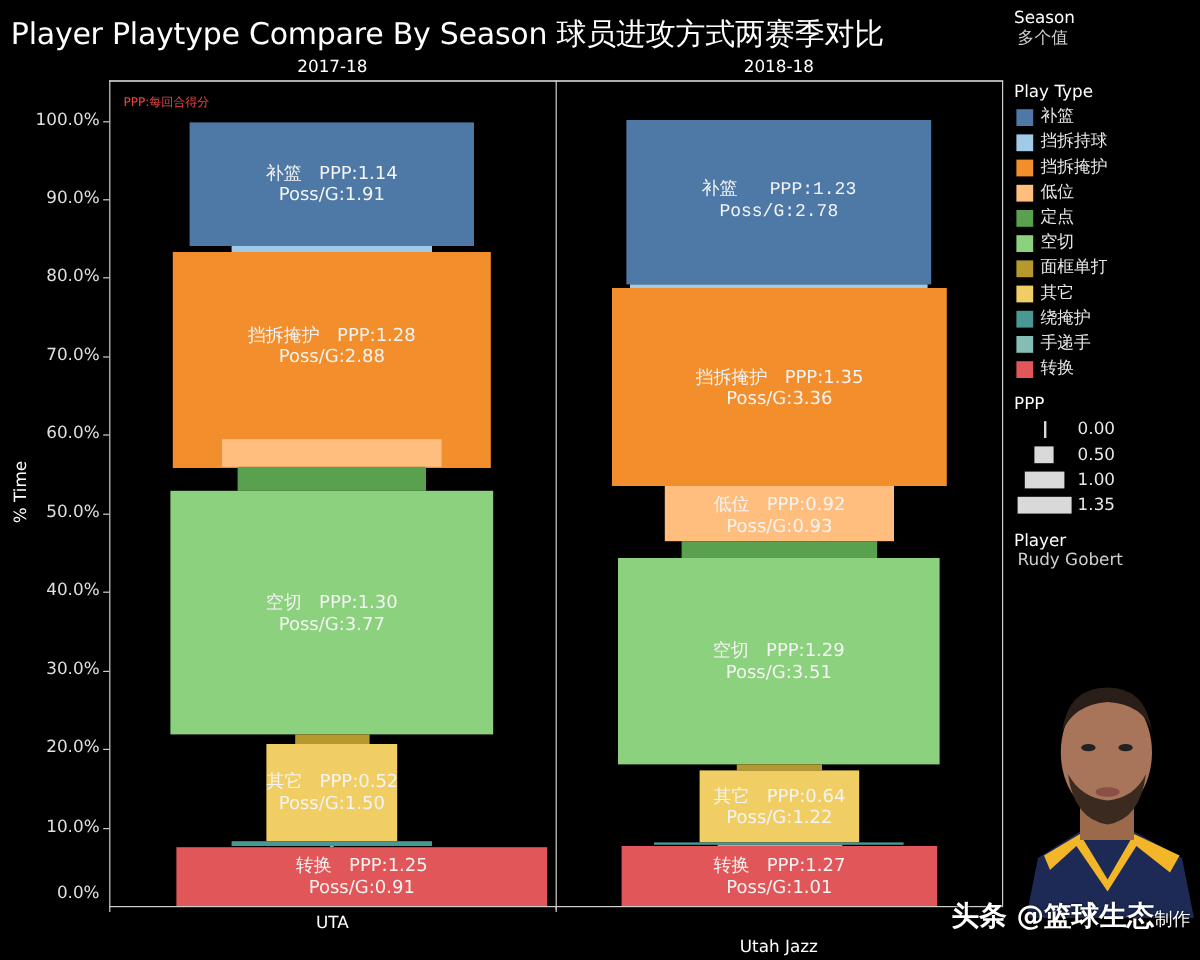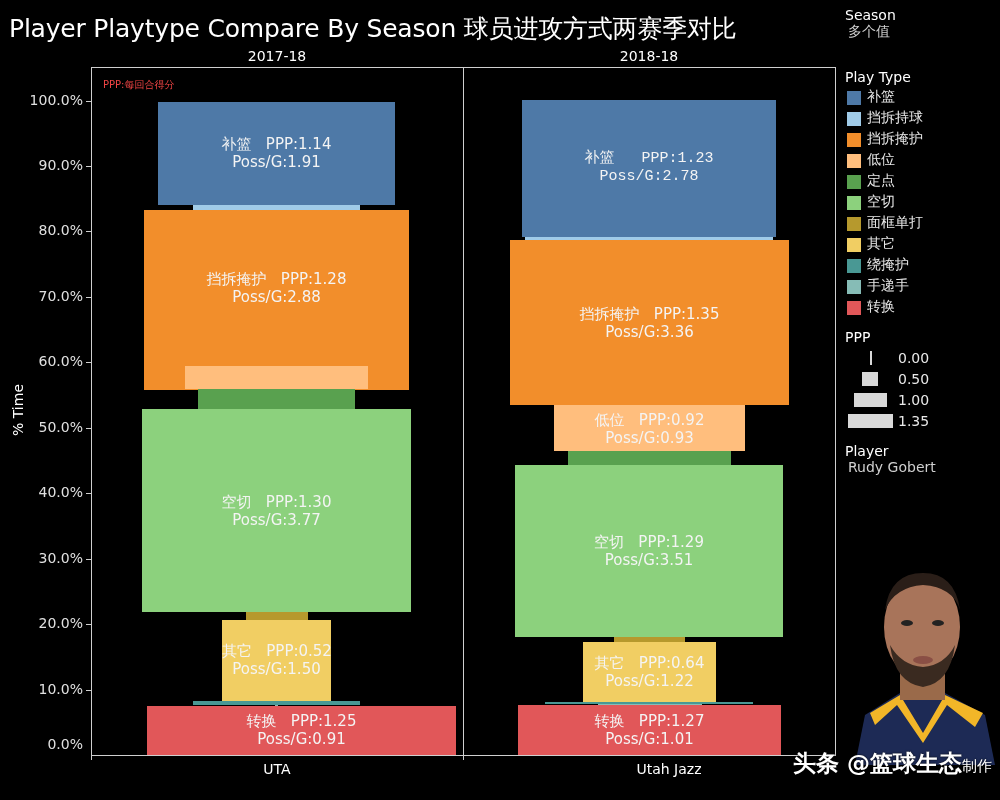--- a/index.html
+++ b/index.html
@@ -153,21 +153,21 @@
   <div class="bar" style="left:598px; top:704px; width:104px; height:1px; background:#86bcb6;"></div>
   <div class="bar" style="left:518px; top:705px; width:263px; height:50px; background:#e15759;">
     <div class="bar-label" style="top:7px;">
       <span>转换</span>&nbsp;&nbsp;&nbsp;<span>PPP:1.27</span><br>
       <span>Poss/G:1.01</span>
     </div>
   </div>
 </div>
 
 <div class="x-label" style="left:177px;">UTA</div>
-<div class="x-label" style="left:569px;">Utah Jazz</div>
+<div class="x-label" style="left:549px;margin-top:20px;">Utah Jazz</div>
 
 <div class="legend" style="top:7px;">
   <div class="legend-title">Season</div>
   <div class="legend-sub">多个值</div>
 </div>
 
 <div class="legend" style="top:69px;">
   <div class="legend-title">Play Type</div>
 </div>
 <div>

